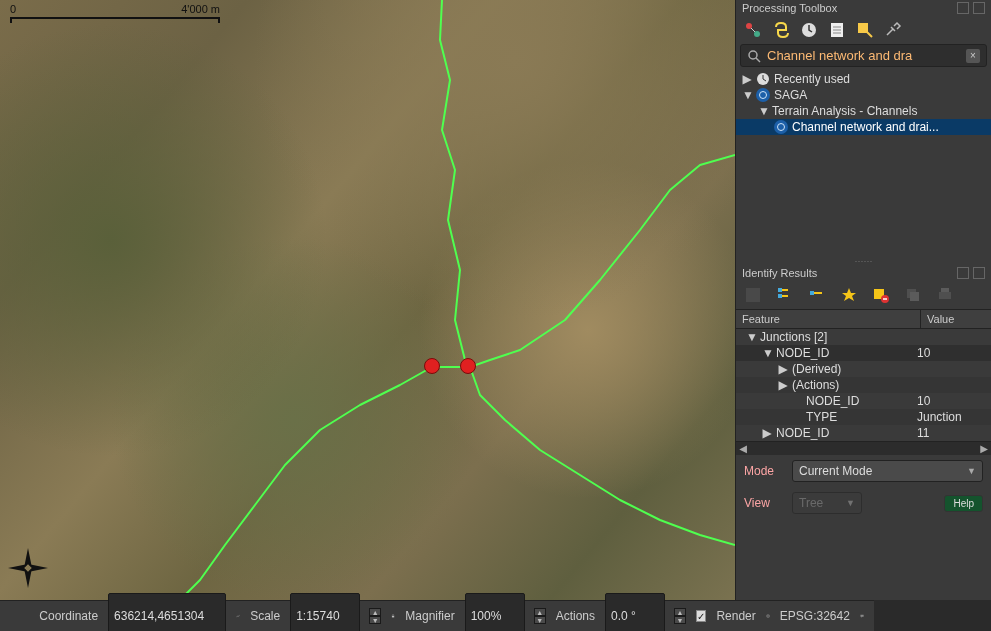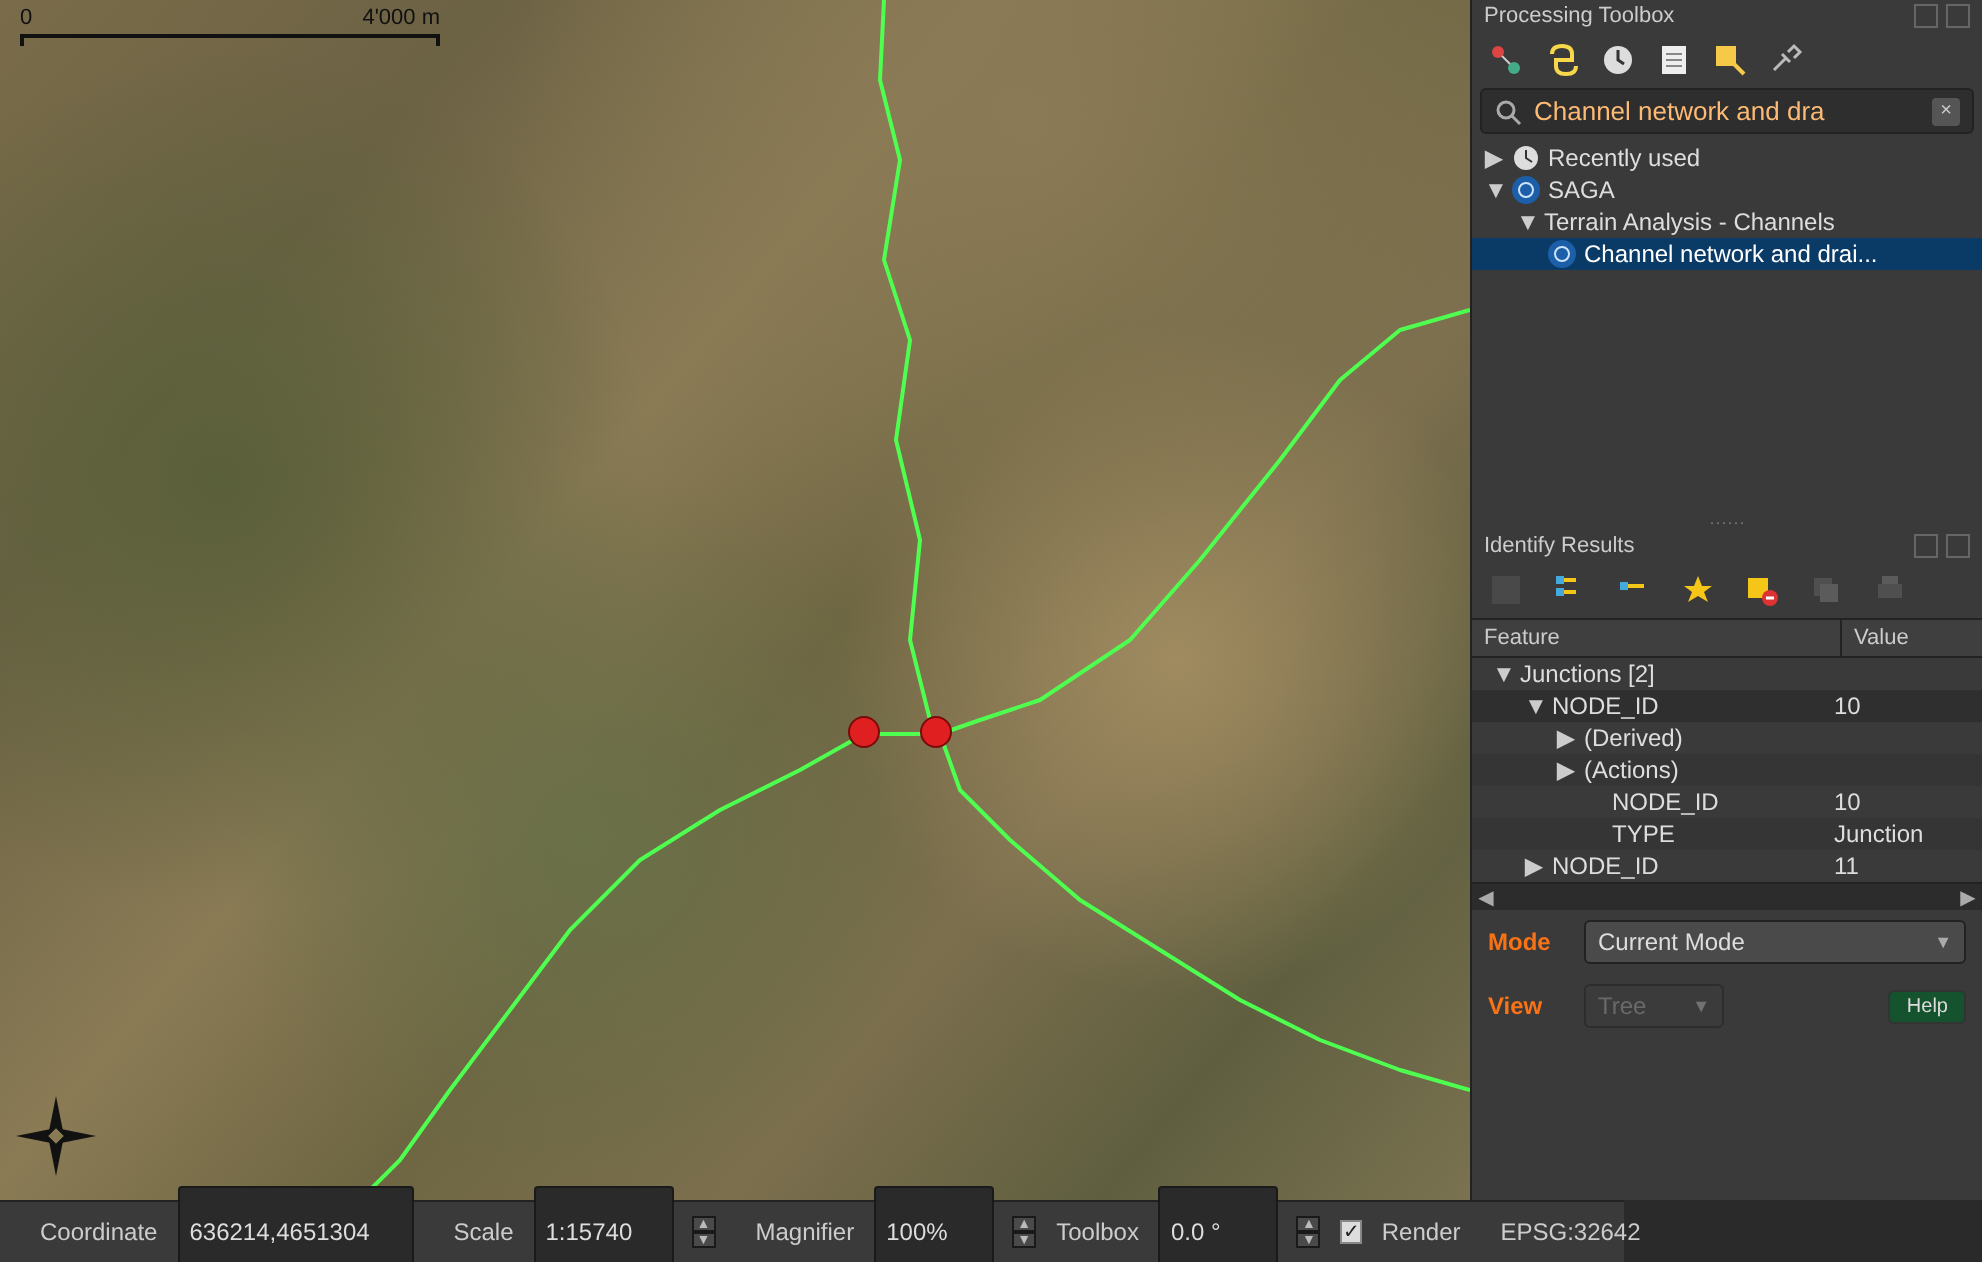--- a/index.html
+++ b/index.html
@@ -131,32 +131,32 @@
 
 .hscroll {
   height:14px; background:#2c2c2c; border-top:1px solid #222;
   display:flex; align-items:center; justify-content:space-between; padding:0 2px;
 }
 .hscroll .arrow { width:10px; height:10px; color:#aaa; font-size:10px; display:flex; align-items:center; justify-content:center; }
 
 .form-row {
   display:flex; align-items:center; gap:8px; padding:5px 8px;
 }
-.form-row label { width:40px; color:#f97316;font-weight:bold; }
+.form-row label { width:40px; color:#fca5a5; }
 .select-box {
   flex:1; background:#4a4a4a; border:1px solid #222; padding:3px 6px;
   display:flex; align-items:center; justify-content:space-between; border-radius:3px;
 }
 .select-box.disabled { opacity:.5; background:#3d3d3d; color:#999;}
 .caret { font-size:9px; color:#aaa; }
 .help-btn { background:#14532d; border:1px solid #333; padding:2px 8px; border-radius:3px; font-size:10px; cursor:pointer;}
 
 
 .status-bar {
-  position:absolute; left:0; bottom:0; width:812px; height:31px;
+  position:absolute; left:0; bottom:0; width:874px; height:31px;
   background:#3a3a3a; border-top:1px solid #222;
   display:flex; align-items:center; gap:10px; padding:0 10px;
 }
 .status-bar .label { color:#ccc; font-size:12px; }
 .status-bar input {
   background:#2a2a2a; border:1px solid #1a1a1a; color:#ddd; padding:15px 5px; font-size:12px;
   border-radius:2px;
 }
 .status-bar .coord-input { width: 118px; }
 .status-bar .scale-input { width: 70px; }
@@ -451,21 +451,21 @@
         <path d="M6 8 L6 5 Q6 2 9 2 Q12 2 12 5 L12 8" fill="none" stroke="#bbb" stroke-width="1.5"></path>
       </svg></span>
 
   <span class="label">Magnifier</span>
   <input class="mag-input" value="100%" style="">
   <div class="spinner">
       <span>▲</span>
       <span>▼</span>
     </div>
 
-  <span class="label">Toolbox</span>
+  <span class="label">Actions</span>
   <input class="rot-input" value="0.0 °" style="">
   <div class="spinner">
       <span>▲</span>
       <span>▼</span>
     </div>
 
   <span class="checkbox push-right">✓</span>
   <span class="label">Render</span>
 
   <span class="sb-icon"><svg viewBox="0 0 18 18">

